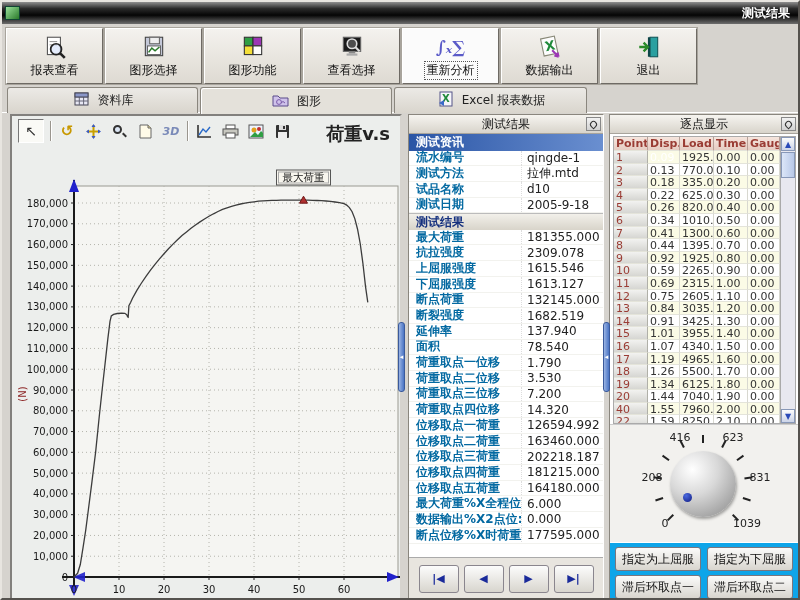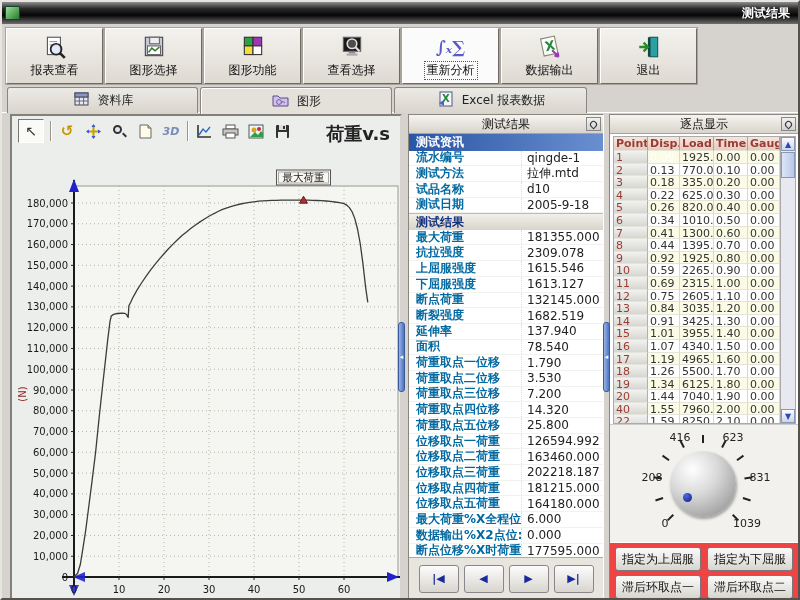--- a/index.html
+++ b/index.html
@@ -87,21 +87,21 @@
 
   
   .knob-area { position:absolute; left:0; top:309px; width:188px; height:118px; background:#f2f1ee; border-top:1px solid #ccc; font-size:11px; color:#222; }
   .knob { position:absolute; left:60px; top:26px; width:66px; height:66px; border-radius:50%;
     background:radial-gradient(circle at 34% 28%, #ffffff, #d8d8d8 40%, #a8a8a8 75%, #8a8a8a); box-shadow:1px 2px 3px rgba(0,0,0,.35); }
   .knob-dot { position:absolute; left:13px; top:42px; width:9px; height:9px; border-radius:50%;
     background:radial-gradient(circle at 35% 30%, #4a6ae0, #101a80); }
   .ktick { position:absolute; left:93px; top:59px; width:8px; height:2px; background:#222; transform-origin:0 50%; }
   .klabel { position:absolute; transform:translate(-50%,-50%); }
 
-  .yield-btns { position:absolute; left:0; top:428px; width:188px; height:58px; background:#ef4444; }
+  .yield-btns { position:absolute; left:0; top:428px; width:188px; height:58px; background:#0ea5e9; }
   .ybtn { position:absolute; width:86px; height:24px; background:linear-gradient(#fbfbfa,#d8d5ce); border:1px solid #7a767e;
     border-radius:3px; font-size:12px; color:#111; display:flex; align-items:center; justify-content:center; cursor:pointer; font-family:"DejaVu Sans",sans-serif; }
 
   
   .split { position:absolute; top:208px; width:7px; height:70px; background:linear-gradient(90deg,#9ab4e4,#4a74c4);
     border:1px solid #3a5a9c; border-radius:3px; color:#fff; font-size:7px; display:flex; align-items:center; justify-content:center; cursor:col-resize; }
 
   
   .mag { position:relative; width:13px; height:13px; }
   .mag .lens { position:absolute; left:0; top:0; width:9px; height:9px; border:2px solid #333; border-radius:50%; background:rgba(210,225,250,.6); }
@@ -448,24 +448,20 @@
         </div>
         <div class="res-row">
           <span class="rl">荷重取点三位移</span>
           <span class="rv">7.200</span>
         </div>
         <div class="res-row">
           <span class="rl">荷重取点四位移</span>
           <span class="rv">14.320</span>
         </div>
         <div class="res-row">
-          <span class="rl">荷重取点五位移</span>
-          <span class="rv">25.800</span>
-        </div>
-        <div class="res-row">
           <span class="rl">位移取点一荷重</span>
           <span class="rv">126594.992</span>
         </div>
         <div class="res-row">
           <span class="rl">位移取点二荷重</span>
           <span class="rv">163460.000</span>
         </div>
         <div class="res-row">
           <span class="rl">位移取点三荷重</span>
           <span class="rv">202218.187</span>

